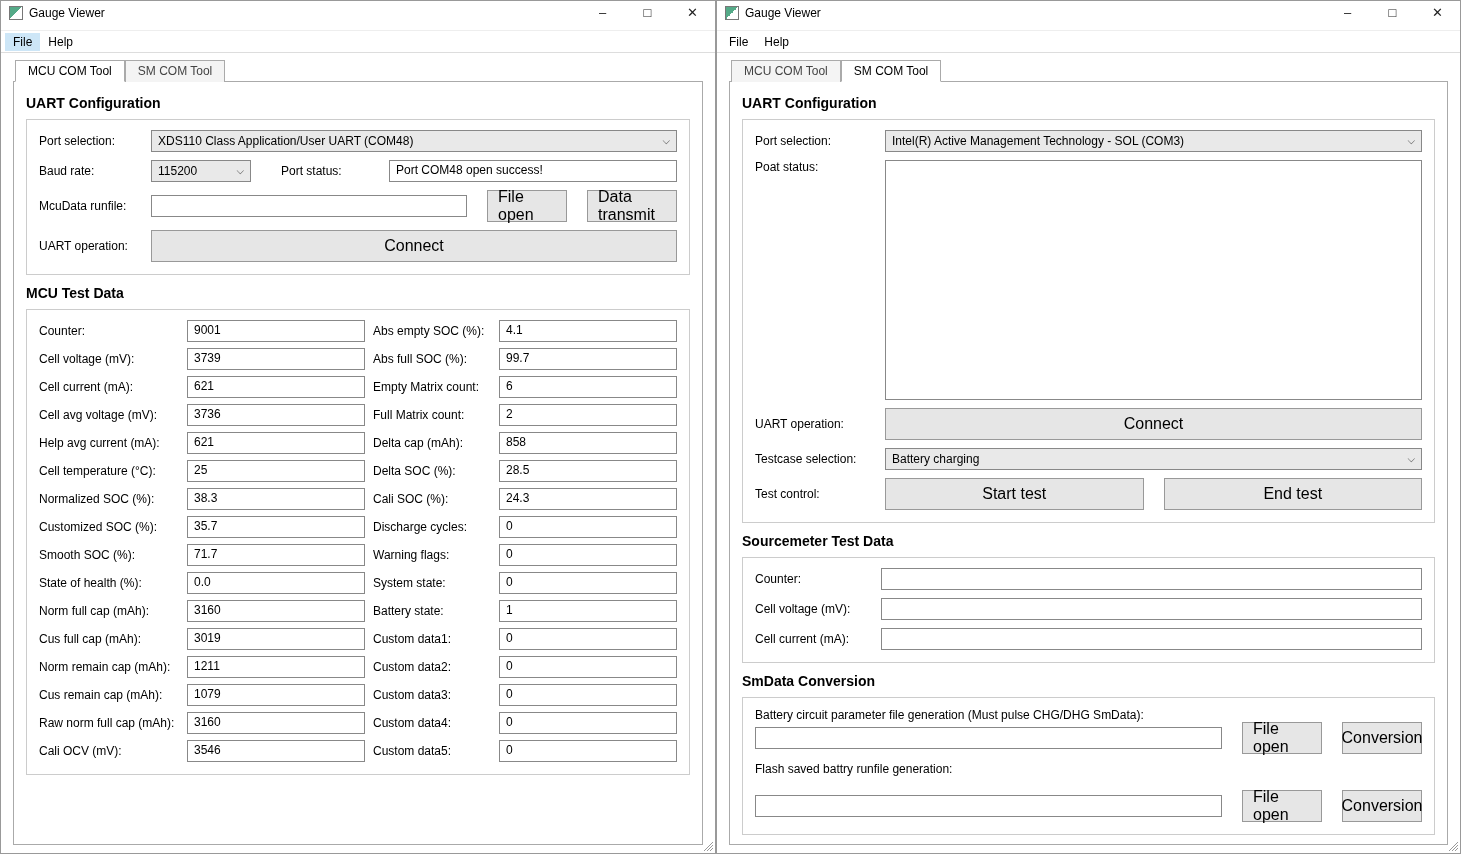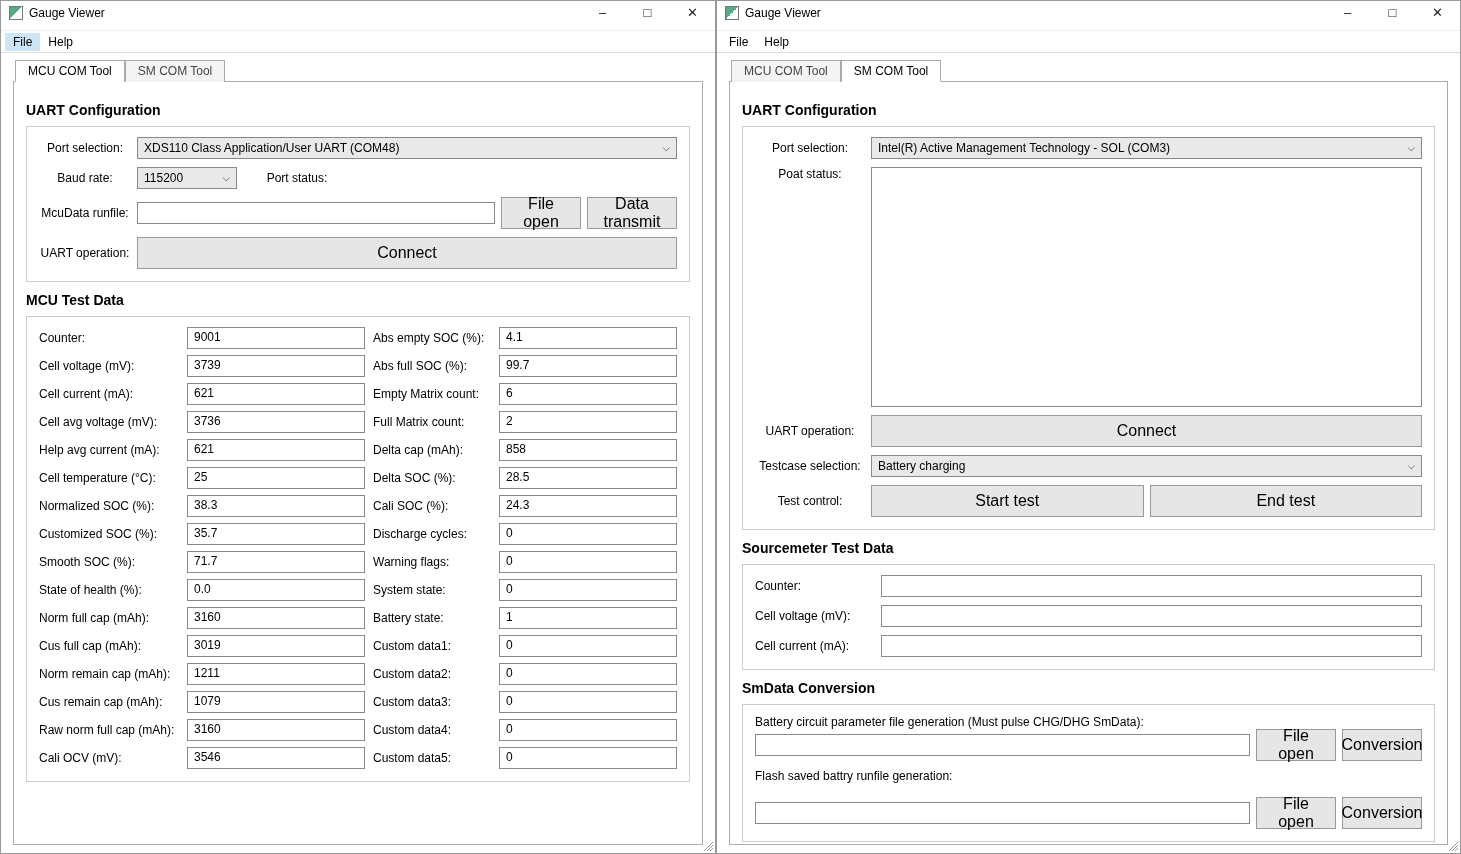--- a/index.html
+++ b/index.html
@@ -70,40 +70,39 @@
   }
   .tab.active {
     background: #fff;
     border-bottom: 1px solid #fff;
     z-index: 2;
   }
   .tab.inactive { background:#f4f4f4; color:#444; }
   .pane {
     border: 1px solid #aaa;
     margin: 0 12px 8px 12px;
-    padding: 16px 12px 12px 12px;
+    padding: 9px 12px 12px 12px;
     flex: 1;
     overflow: hidden;
   }
   .section-title {
     font-weight: bold;
     font-size: 14px;
     margin: 4px 0 8px 0;
   }
   .section-box {
     border: 1px solid #ccc;
     padding: 10px 12px 12px 12px;
     margin-bottom: 10px;
   }
   .row {
     display: flex;
     align-items: center;
     margin-bottom: 8px;
-    gap: 6px;
-    text-align: center;
+    gap: 20px;
   }
   .lab { font-size: 12px; }
   .w-port-lab { width: 92px; }
   .w-uartop-lab { width: 92px; }
   .select, .txt {
     border: 1px solid #888;
     background: #fff;
     font-size: 12px;
     padding: 2px 6px;
     height: 22px;
@@ -184,20 +183,21 @@
           <span class="chev">⌵</span>
         </div>
       </div>
       <div class="row">
         <div class="lab w-port-lab">Baud rate:</div>
         <div class="select" style="width:100px">
           <span>115200</span>
           <span class="chev">⌵</span>
         </div>
         <div class="lab" style="margin-left:10px;width:88px">Port status:</div>
+        <div class="txt" style="flex:1">Port COM48 open success!</div>
       </div>
       <div class="row">
         <div class="lab w-port-lab">McuData runfile:</div>
         <div class="txt" style="flex:1"></div>
         <div class="btn" style="width:80px">File open</div>
         <div class="btn" style="width:90px">Data transmit</div>
       </div>
       <div class="row" style="margin-bottom:0">
         <div class="lab w-uartop-lab">UART operation:</div>
         <div class="btn" style="flex:1">Connect</div>

